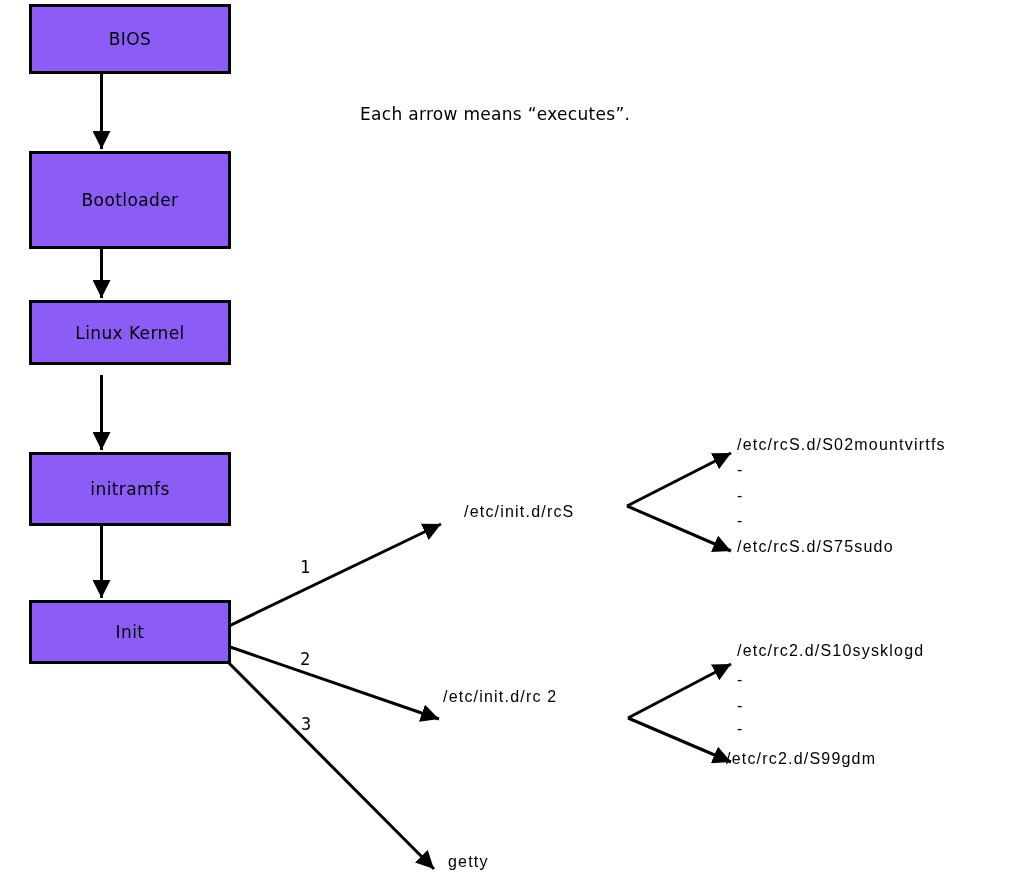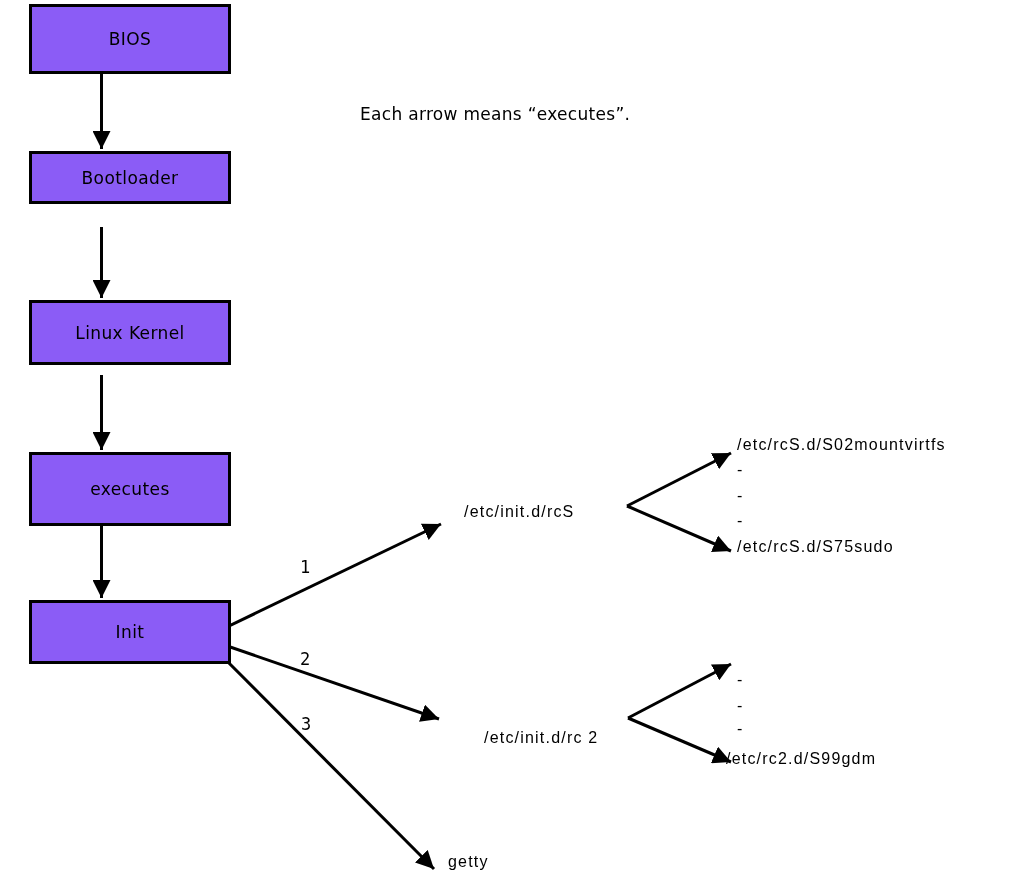--- a/index.html
+++ b/index.html
@@ -88,45 +88,46 @@
       <line x1="628" y1="718" x2="731" y2="664" marker-end="url(#ah)"></line>
       <line x1="628" y1="718" x2="731" y2="762" marker-end="url(#ah)"></line>
     </g>
   </svg>
 
   <div class="note" style="left:360px; top:114px;text-align:right;">Each arrow means “executes”.</div>
 
   <div class="node-box" style="top:4px; height:70px;">
     <span>BIOS</span>
   </div>
-  <div class="node-box" style="top:151px; height:53px;">
+  <div class="node-box" style="top:151px; height:98px;">
     <span>Bootloader</span>
   </div>
   <div class="node-box" style="top:300px; height:65px;">
     <span>Linux Kernel</span>
   </div>
   <div class="node-box" style="top:452px; height:74px;">
-    <span>executes</span>
+    <span>initramfs</span>
   </div>
   <div class="node-box" style="top:600px; height:64px;">
     <span>Init</span>
   </div>
 
   <div class="branch-num" style="left:305px; top:567px;">1</div>
   <div class="branch-num" style="left:305px; top:659px;">2</div>
   <div class="branch-num" style="left:306px; top:724px;">3</div>
 
   <div class="mono" style="left:448px; top:512px;margin-left:16px;">/etc/init.d/rcS</div>
-  <div class="mono" style="left:443px; top:738px;margin-left:41px;">/etc/init.d/rc 2</div>
+  <div class="mono" style="left:443px; top:697px;">/etc/init.d/rc 2</div>
   <div class="mono" style="left:448px; top:862px;">getty</div>
 
   <div class="mono" style="left:737px; top:445px;">/etc/rcS.d/S02mountvirtfs</div>
   <div class="mono" style="left:737px; top:470px;">-</div>
   <div class="mono" style="left:737px; top:496px;">-</div>
   <div class="mono" style="left:737px; top:521px;">-</div>
   <div class="mono" style="left:737px; top:547px;">/etc/rcS.d/S75sudo</div>
 
+  <div class="mono" style="left:737px; top:651px;">/etc/rc2.d/S10sysklogd</div>
   <div class="mono" style="left:737px; top:680px;">-</div>
   <div class="mono" style="left:737px; top:706px;">-</div>
   <div class="mono" style="left:737px; top:729px;">-</div>
   <div class="mono" style="left:726px; top:759px;">/etc/rc2.d/S99gdm</div>
 
 </div>
 
 </body></html>

